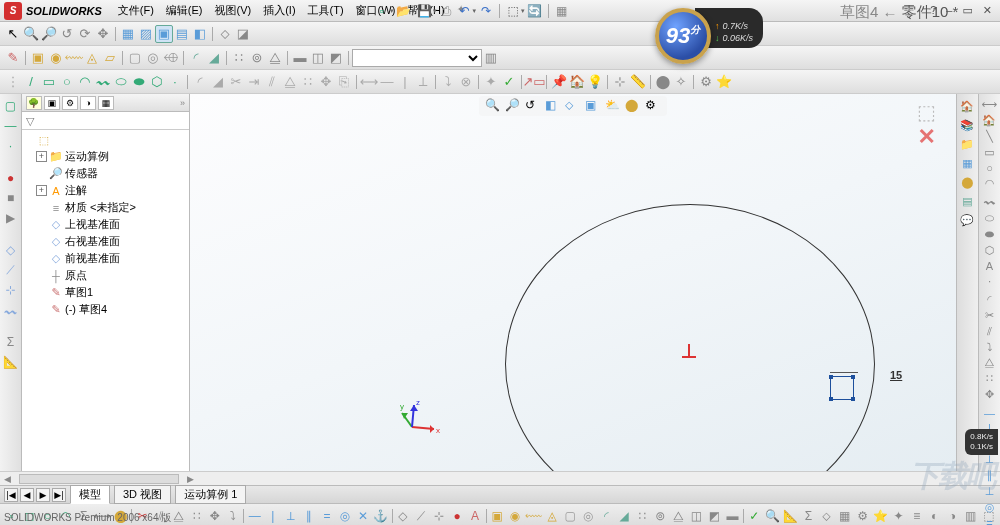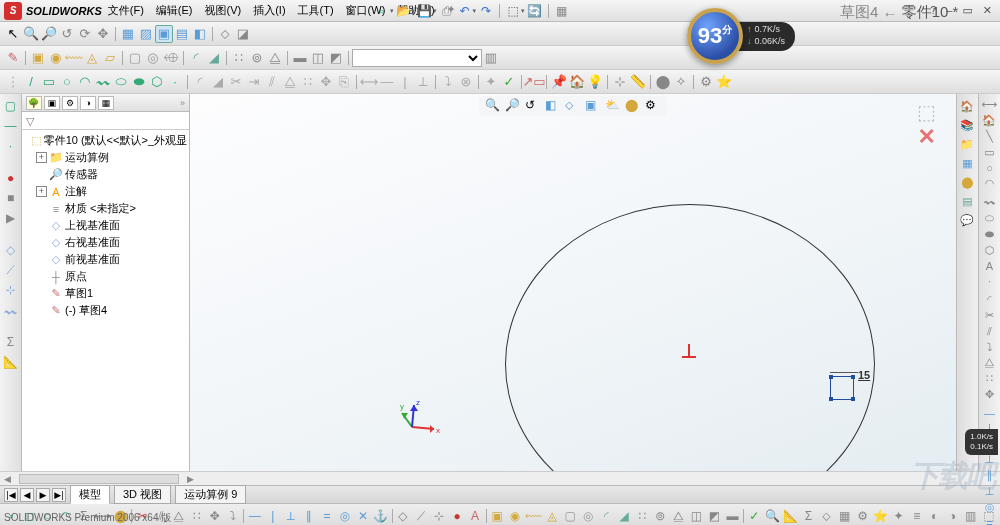--- a/index.html
+++ b/index.html
@@ -2,21 +2,21 @@
 <html><head>
 <meta charset="utf-8">
 <style>
 * { box-sizing: border-box; margin: 0; padding: 0; }
 body { font-family: "Microsoft YaHei", "SimSun", Arial, sans-serif; font-size: 11px; background: #e8e8e8; width: 1000px; height: 525px; overflow: hidden; position: relative; }
 
 
 .titlebar { height: 22px; background: linear-gradient(#f5f5f5, #e0e0e0); border-bottom: 1px solid #bbb; display: flex; align-items: center; padding: 0 4px; }
 .logo { width: 18px; height: 18px; background: #d32f2f; border-radius: 3px; color: #fff; display: flex; align-items: center; justify-content: center; font-size: 10px; font-weight: bold; font-style: italic; }
 .brand { font-weight: bold; font-style: italic; margin-left: 4px; font-size: 11px; }
-.menus { display: flex; margin-left: 0; }
+.menus { display: flex; margin-left: 10px; }
 .menus span { padding: 0 6px; cursor: default; }
 .docname { position: absolute; left: 50%; transform: translateX(-50%); font-size: 15px; color: #555; white-space: nowrap; top: 3px; }
 .docname .crumb { color: #888; }
 .wincontrols { margin-left: auto; display: flex; gap: 2px; font-size: 11px; color: #555; }
 .wincontrols span { padding: 0 4px; }
 
 
 .qbar { height: 22px; background: linear-gradient(#f0f0f0, #d8d8d8); border-bottom: 1px solid #bbb; display: flex; align-items: center; padding: 0 4px; gap: 2px; }
 .qbar .ico, .toolbar .ico { width: 16px; height: 16px; display: inline-flex; align-items: center; justify-content: center; font-size: 12px; cursor: default; border-radius: 2px; }
 .qbar .sep, .toolbar .sep { width: 1px; height: 14px; background: #aaa; margin: 0 3px; }
@@ -48,21 +48,21 @@
 .closex { position: absolute; top: 30px; right: 20px; font-size: 22px; color: #e57373; font-weight: bold; }
 .smallcube { position: absolute; top: 6px; right: 20px; font-size: 20px; color: #bbb; }
 
 
 .ellipse { position: absolute; left: 315px; top: 110px; width: 370px; height: 320px; border: 1px solid #333; border-radius: 50%; }
 .centermark { position: absolute; left: 492px; top: 262px; }
 .centermark .ax { position: absolute; width: 14px; height: 2px; background: #d33; }
 .centermark .ay { position: absolute; width: 2px; height: 14px; background: #d33; top: -12px; left: 6px; }
 .smallrect { position: absolute; left: 640px; top: 282px; width: 24px; height: 24px; border: 1px solid #1d4f9c; }
 .smallrect .corner { position: absolute; width: 4px; height: 4px; background: #1d4f9c; }
-.dimtxt { position: absolute; left: 668px; top: 275px; font-size: 11px; font-weight: bold; color: #333; text-decoration: underline; }
+.dimtxt { position: absolute; left: 700px; top: 275px; font-size: 11px; font-weight: bold; color: #333; text-decoration: underline; }
 .dimline { position: absolute; left: 640px; top: 278px; width: 28px; height: 1px; background: #555; }
 
 .triad { position: absolute; left: 210px; bottom: 30px; }
 .triad svg { overflow: visible; }
 
 .rightbar { width: 22px; background: linear-gradient(to left,#f2f2f2,#e0e0e0); border-left: 1px solid #bbb; display: flex; flex-direction: column; align-items: center; padding-top: 4px; gap: 3px; }
 .rightbar .ico, .rightbar2 .ico { width: 16px; height: 16px; font-size: 11px; display: flex; align-items: center; justify-content: center; }
 .rightbar2 { width: 22px; background: linear-gradient(to left,#efefef,#ddd); border-left: 1px solid #bbb; display: flex; flex-direction: column; align-items: center; padding-top: 4px; gap: 3px; }
 
 
@@ -71,24 +71,24 @@
 .bottomtabs { height: 18px; background: linear-gradient(#e8e8e8,#d6d6d6); border-top: 1px solid #bbb; display: flex; align-items: center; padding: 0 4px; gap: 2px; font-size: 11px; }
 .bottomtabs .tbbtn { width: 14px; height: 14px; border: 1px solid #aaa; background: #f4f4f4; font-size: 9px; display: flex; align-items: center; justify-content: center; }
 .bottomtabs .tab { padding: 1px 8px; border: 1px solid #aaa; background: #f4f4f4; margin-left: 2px; }
 .bottomtabs .tab.active { background: #fff; border-bottom-color: #fff; }
 
 
 .status { height: 24px; background: linear-gradient(#eee,#dcdcdc); border-top: 1px solid #bbb; display: flex; align-items: center; padding: 0 4px; gap: 3px; overflow: hidden; flex-wrap: nowrap; }
 .status .ico { width: 16px; height: 16px; font-size: 12px; display: inline-flex; align-items: center; justify-content: center; }
 
 
-.badge { position: absolute; top: 8px; left: 687px; display: flex; align-items: center; z-index: 10; }
+.badge { position: absolute; top: 8px; left: 655px; display: flex; align-items: flex-start; z-index: 10; font-style: italic; }
 .badge .circ { width: 56px; height: 56px; border-radius: 50%; background: radial-gradient(circle at 35% 30%, #6fa3ff, #2b4ea6 70%); border: 4px solid #c9a24d; display: flex; align-items: center; justify-content: center; color: #fff; font-size: 22px; font-weight: bold; box-shadow: 0 2px 6px rgba(0,0,0,.4); position: relative; }
 .badge .circ sup { font-size: 10px; position: relative; top: -6px; }
-.badge .stats { background: #2a2a2a; color: #ddd; font-size: 9px; padding: 1px 10px 4px 20px; border-radius: 0 14px 14px 0; margin-left: -16px; line-height: 12px; }
+.badge .stats { background: #2a2a2a; color: #ddd; font-size: 9px; padding: 12px 10px 4px 20px; border-radius: 0 14px 14px 0; margin-left: -16px; line-height: 12px; }
 .badge .stats .up::before { content: "↑"; color: #f90; margin-right: 3px; }
 .badge .stats .dn::before { content: "↓"; color: #5c5; margin-right: 3px; }
 
 .watermark { position: absolute; right: 6px; bottom: 28px; font-size: 30px; font-style: italic; font-weight: bold; color: rgba(150,170,190,.35); font-family: "SimHei", sans-serif; letter-spacing: -2px; pointer-events: none; }
 .netmini { position: absolute; right: 2px; bottom: 70px; background: #333; color: #eee; font-size: 8px; padding: 3px 5px; border-radius: 6px 0 0 6px; line-height: 10px; }
 
 .combo { width: 130px; height: 18px; border: 1px solid #aaa; background: #fff; font-size: 11px; }
 </style>
 </head>
 <body>
@@ -260,21 +260,20 @@
       <span class="t">▦</span>
       <span style="margin-left:auto;font-size:9px;color:#888">»</span>
     </div>
     <div class="filter">
       <input placeholder="▽" style="">
     </div>
     <div class="tree">
       <div class="node">
         <span class="iexp"></span>
         <span class="nico" style="color:#d4a83a">⬚</span>
-        <span>零件10 (默认&lt;&lt;默认&gt;_外观显</span>
       </div>
       <div id="tree-items">
           <div class="node" style="padding-left: 14px;">
             <span class="exp">+</span>
             <span class="nico" style="color:#d99">📁</span>
             <span>运动算例</span>
           </div>
           <div class="node" style="padding-left: 14px;">
             <span class="iexp"></span>
             <span class="nico" style="color:#8ad">🔎</span>
@@ -418,21 +417,21 @@
   <span style="font-size:9px;padding:0 4px;color:#888">▶</span>
 </div>
 
 <div class="bottomtabs">
   <span class="tbbtn">|◀</span>
   <span class="tbbtn">◀</span>
   <span class="tbbtn">▶</span>
   <span class="tbbtn">▶|</span>
   <span class="tab active">模型</span>
   <span class="tab">3D 视图</span>
-  <span class="tab">运动算例 9</span>
+  <span class="tab">运动算例 1</span>
 </div>
 
 <div class="status">
   <span class="ico" style="color:#3a7">▫</span>
   <span class="ico" style="color:#3a7">◻</span>
   <span class="ico" style="color:#3a7">○</span>
   <span class="ico" style="color:#3a7">◠</span>
   <span class="ico" style="color:#888">Σ</span>
   <span class="ico" style="color:#888">⟷</span>
   <span class="ico" style="color:#d4a83a">⬤</span>
@@ -495,18 +494,18 @@
       <span>93</span>
       <sup>分</sup>
     </div>
   <div class="stats">
     <div class="up">0.7K/s</div>
     <div class="dn">0.06K/s</div>
   </div>
 </div>
 
 <div class="netmini">
-  <div>1.0K/s</div>
+  <div>0.8K/s</div>
     <div>0.1K/s</div>
 </div>
 <div class="watermark">下载吧</div>
 
 <div style="position:absolute;bottom:0;left:4px;font-size:10px;color:#666">SOLIDWORKS Premium 2006 x64 版</div>
 
 </body></html>

